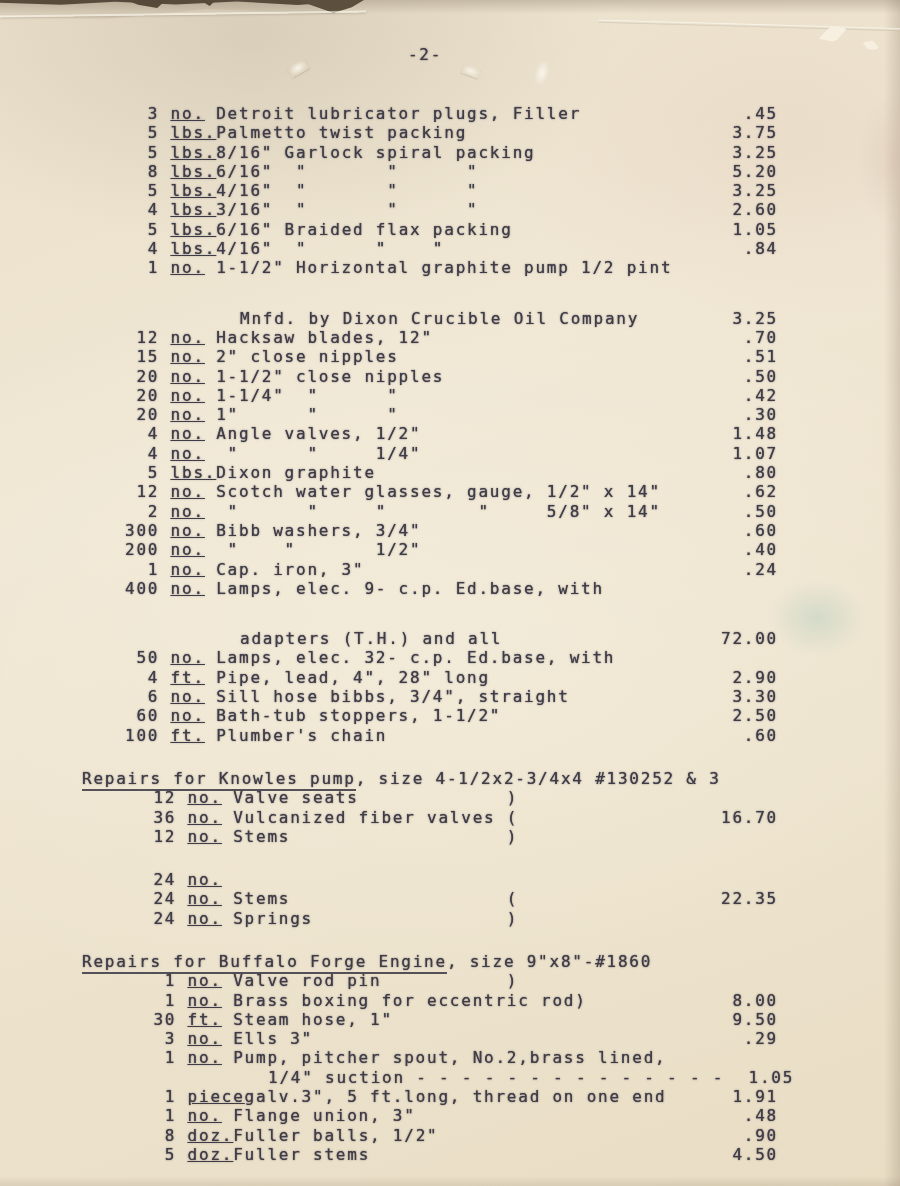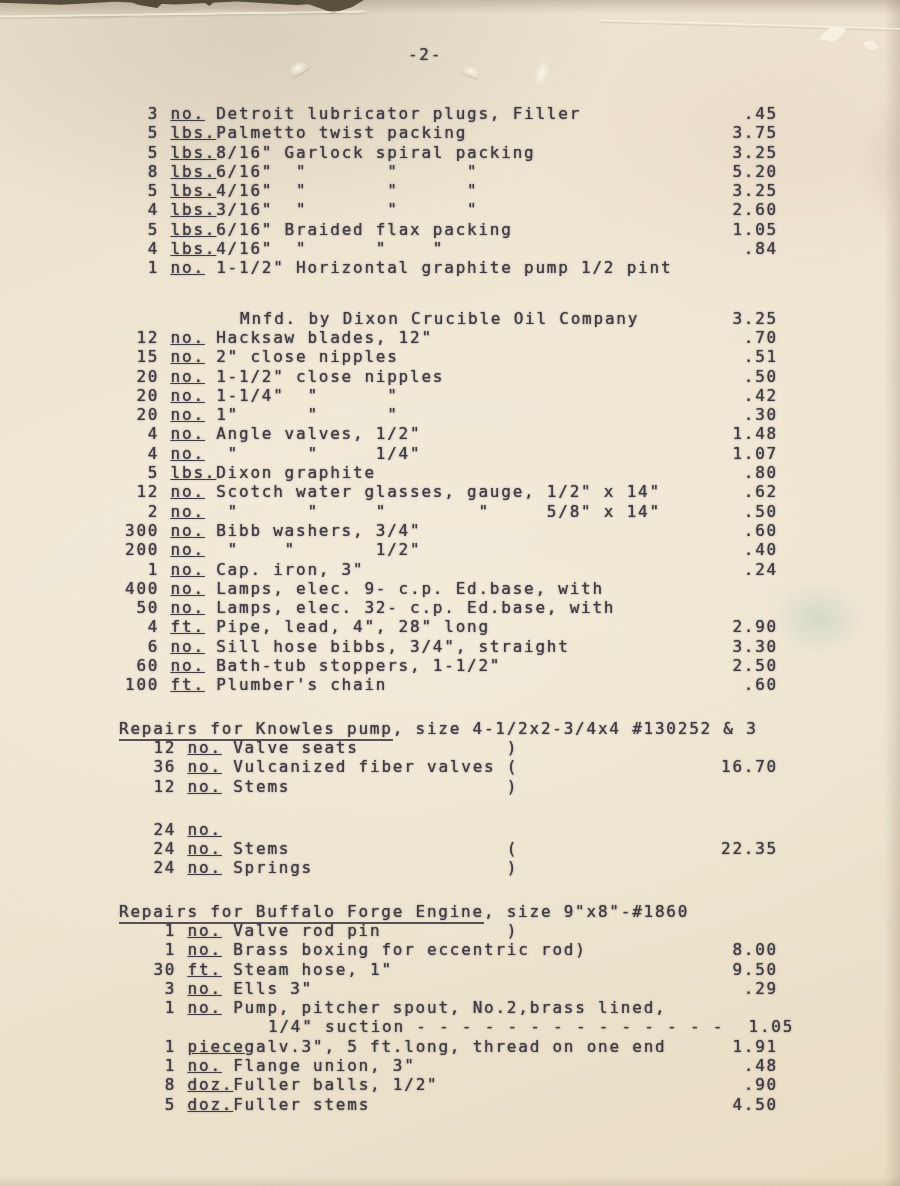--- a/index.html
+++ b/index.html
@@ -35,21 +35,21 @@
   .row{
     display:flex;align-items:baseline;
     height:19.3px;line-height:19.3px;
     white-space:pre;
     padding-right:122px;
   }
   .row.lvl1{padding-left:125px;}
   .row.lvl2{padding-left:142px;}
   .row.cont1{padding-left:240px;margin-top:31px;}
   .row.cont2{padding-left:268px;}
-  .row.heading{padding-left:119px;}
+  .row.heading{padding-left:82px;}
   .qty{display:inline-block;width:34.2px;text-align:right;margin-right:11.4px;flex:none;}
   .unit{display:inline-block;min-width:45.6px;white-space:pre;flex:none;text-decoration:underline;}
   .desc{white-space:pre;flex:none;}
   .price{margin-left:auto;min-width:70px;text-align:right;white-space:pre;flex:none;}
   .hname{border-bottom:2px solid rgba(58,54,66,0.85);padding-bottom:1px;}
   .gap{height:24px;}
   
   .behind{position:absolute;top:0;left:0;width:345px;height:26px;
     background:linear-gradient(to bottom, rgba(168,155,132,0.32), rgba(168,155,132,0.04));
     clip-path:polygon(0 0,100% 0,97% 55%,60% 35%,30% 75%,0 60%);}
@@ -121,20 +121,21 @@
       <div class="row lvl1"><span class="qty">20</span><span class="unit">no.</span><span class="desc">1"      "      "</span><span class="price">.30</span></div>
       <div class="row lvl1"><span class="qty">4</span><span class="unit">no.</span><span class="desc">Angle valves, 1/2"</span><span class="price">1.48</span></div>
       <div class="row lvl1"><span class="qty">4</span><span class="unit">no.</span><span class="desc"> "      "     1/4"</span><span class="price">1.07</span></div>
       <div class="row lvl1"><span class="qty">5</span><span class="unit">lbs.</span><span class="desc">Dixon graphite</span><span class="price">.80</span></div>
       <div class="row lvl1"><span class="qty">12</span><span class="unit">no.</span><span class="desc">Scotch water glasses, gauge, 1/2" x 14"</span><span class="price">.62</span></div>
       <div class="row lvl1"><span class="qty">2</span><span class="unit">no.</span><span class="desc"> "      "     "        "     5/8" x 14"</span><span class="price">.50</span></div>
       <div class="row lvl1"><span class="qty">300</span><span class="unit">no.</span><span class="desc">Bibb washers, 3/4"</span><span class="price">.60</span></div>
       <div class="row lvl1"><span class="qty">200</span><span class="unit">no.</span><span class="desc"> "    "       1/2"</span><span class="price">.40</span></div>
       <div class="row lvl1"><span class="qty">1</span><span class="unit">no.</span><span class="desc">Cap. iron, 3"</span><span class="price">.24</span></div>
       <div class="row lvl1"><span class="qty">400</span><span class="unit">no.</span><span class="desc">Lamps, elec. 9- c.p. Ed.base, with</span><span class="price"></span></div>
+      <div class="row cont1"><span class="desc">adapters (T.H.) and all</span><span class="price">72.00</span></div>
       <div class="row lvl1"><span class="qty">50</span><span class="unit">no.</span><span class="desc">Lamps, elec. 32- c.p. Ed.base, with</span><span class="price"></span></div>
       <div class="row lvl1"><span class="qty">4</span><span class="unit">ft.</span><span class="desc">Pipe, lead, 4", 28" long</span><span class="price">2.90</span></div>
       <div class="row lvl1"><span class="qty">6</span><span class="unit">no.</span><span class="desc">Sill hose bibbs, 3/4", straight</span><span class="price">3.30</span></div>
       <div class="row lvl1"><span class="qty">60</span><span class="unit">no.</span><span class="desc">Bath-tub stoppers, 1-1/2"</span><span class="price">2.50</span></div>
       <div class="row lvl1"><span class="qty">100</span><span class="unit">ft.</span><span class="desc">Plumber's chain</span><span class="price">.60</span></div>
       <div class="gap"></div>
       <div class="row heading"><span class="hname">Repairs for Knowles pump</span><span class="hrest">, size 4-1/2x2-3/4x4 #130252 &amp; 3</span></div>
       <div class="row lvl2"><span class="qty">12</span><span class="unit">no.</span><span class="desc">Valve seats             )</span><span class="price"></span></div>
       <div class="row lvl2"><span class="qty">36</span><span class="unit">no.</span><span class="desc">Vulcanized fiber valves (</span><span class="price">16.70</span></div>
       <div class="row lvl2"><span class="qty">12</span><span class="unit">no.</span><span class="desc">Stems                   )</span><span class="price"></span></div>

